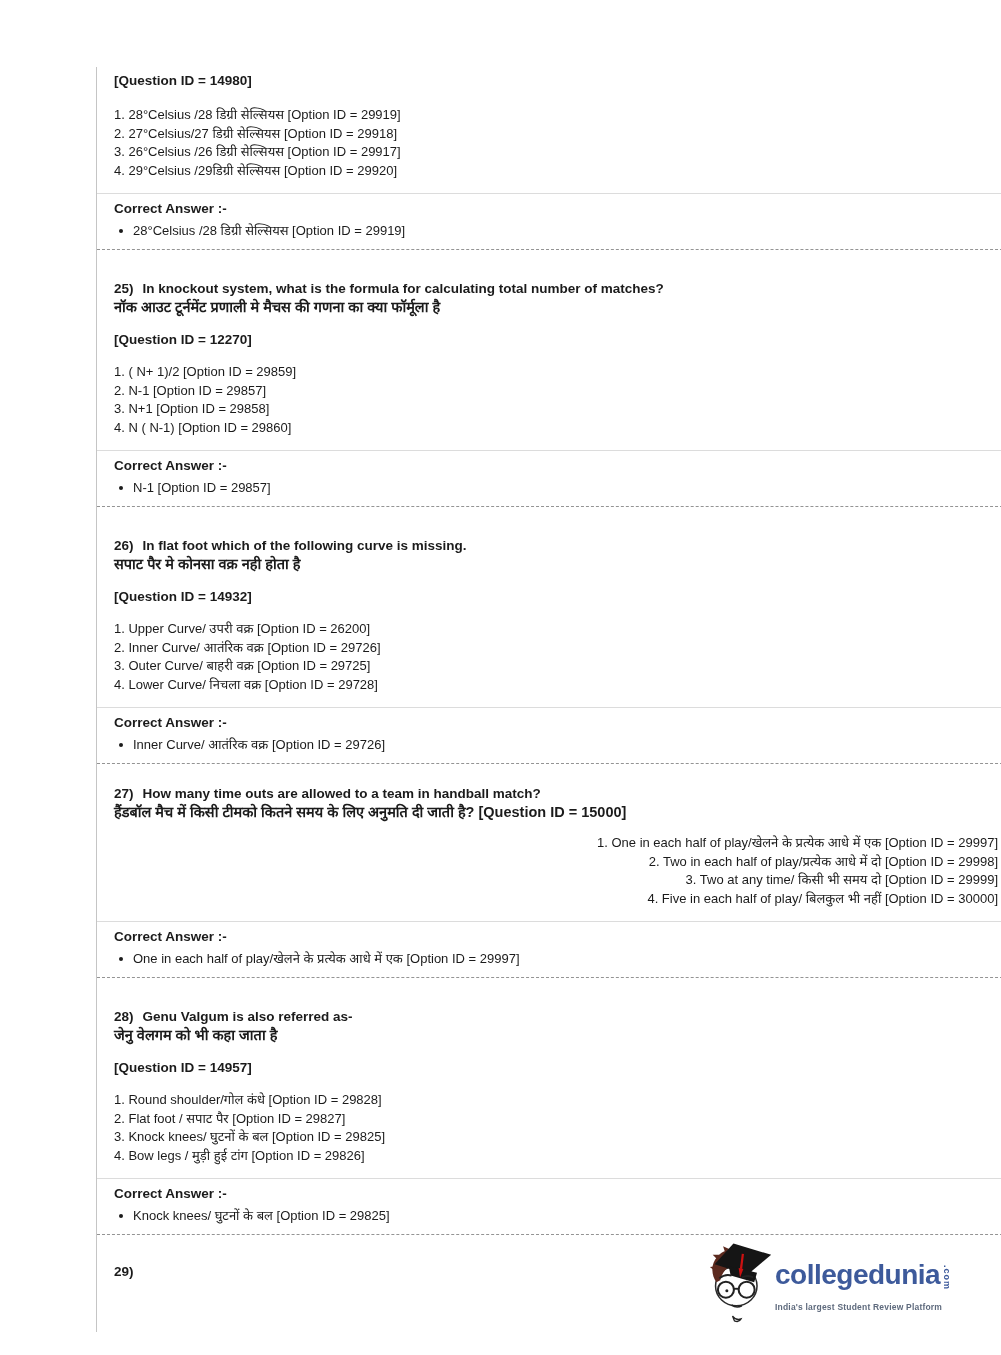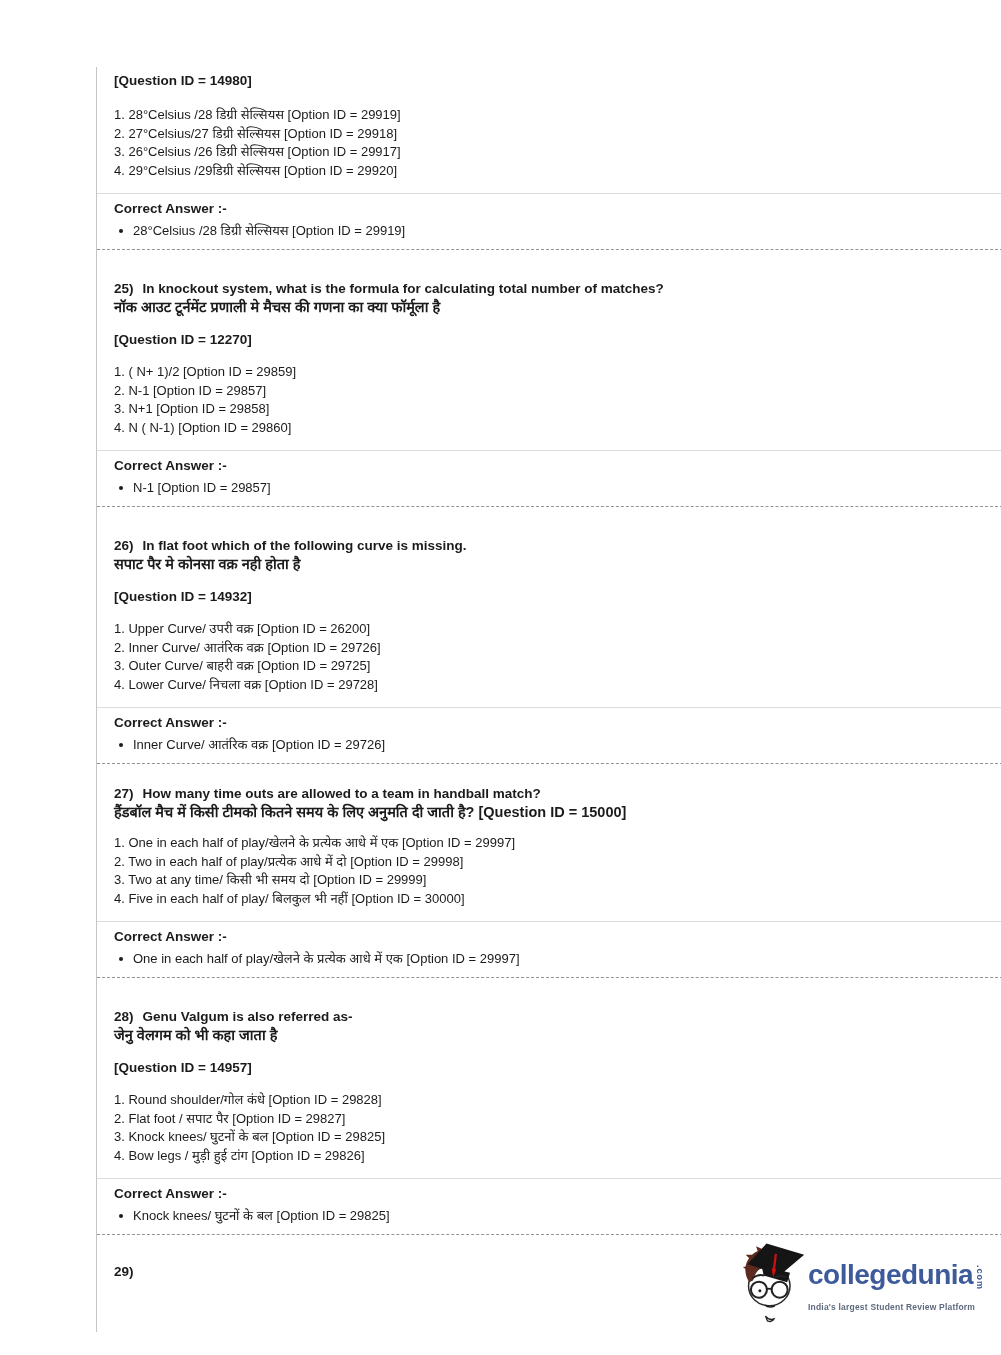--- a/index.html
+++ b/index.html
@@ -24,24 +24,24 @@
   .ca-label { font-weight:bold; font-size:13.5px; line-height:15px; }
   .ca-item { margin-top:7px; font-size:13px; line-height:15px; display:flex; align-items:center; }
   .bullet { width:4px; height:4px; background:#1b1b1b; border-radius:50%; margin:0 10px 0 5px; flex:0 0 auto; }
   .q-block { padding-top:29px; padding-bottom:13px; }
   .q-block.tight { padding-top:20px; }
   .q-en { font-weight:bold; font-size:13.5px; line-height:19px; }
   .q-num { margin-right:9px; }
   .q-hi { font-weight:bold; font-size:14.5px; line-height:19px; }
   .q-block .qid { margin-top:15px; }
   .q-block .options { margin-top:15px; }
-  .q-block.tight .options { margin-top:12px; }
+  .q-block.tight .options { margin-top:12px;text-align:right; }
   .next-q { padding-top:29px; font-weight:bold; font-size:13.5px; line-height:16px; }
 
-  .logo { position:absolute; left:741px; top:1242px; display:flex; align-items:flex-start; }
+  .logo { position:absolute; left:708px; top:1242px; display:flex; align-items:flex-start; }
   .mascot { width:66px; height:86px; margin-right:1px; flex:0 0 auto; }
   .logo-text { padding-top:18px; }
   .brand-row { display:flex; align-items:flex-start; }
   .brand { font-size:28px; font-weight:bold; color:#3d5a9b; letter-spacing:-0.5px; line-height:30px; }
   .tld { writing-mode:vertical-rl; font-size:9px; font-weight:bold; color:#3d5a9b; letter-spacing:1px; margin-top:5px; margin-left:2px; line-height:9px; }
   .tagline { font-size:8.5px; font-weight:bold; color:#5e6a7d; margin-top:12px; letter-spacing:0.2px; }
 </style>
 </head>
 <body>
 

